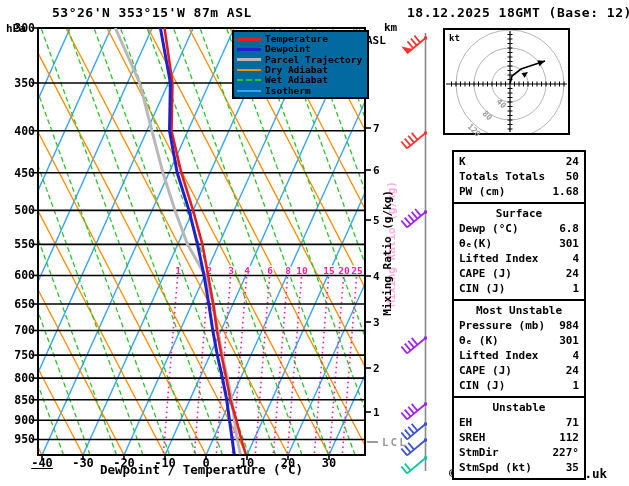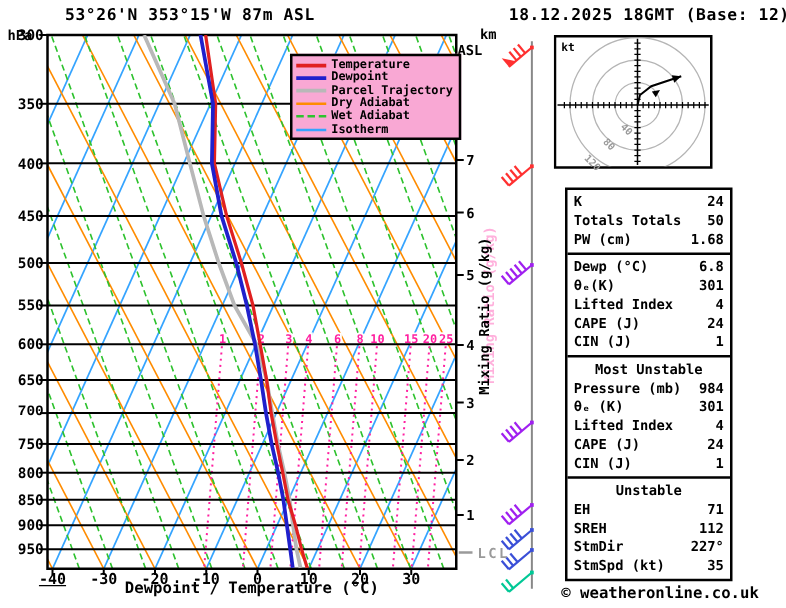--- a/index.html
+++ b/index.html
@@ -6,21 +6,21 @@
   #page{position:relative;width:629px;height:486px;background:#fff;overflow:hidden;
         font-family:"DejaVu Sans Mono","Liberation Mono",monospace;font-weight:bold;color:#000;}
   #plot-svg,#hodo-svg{position:absolute;}
   .lbl{position:absolute;white-space:nowrap;}
   .t13{font-size:13px;letter-spacing:0.5px;}
   .t11{font-size:11px;margin-top:19px;}
   .ptick{position:absolute;width:33px;text-align:right;font-size:11.5px;}
   .ttick{position:absolute;width:40px;text-align:center;font-size:12px;}
   .ktick{position:absolute;font-size:11px;}
   #x-axis-label{position:absolute;left:38px;top:462px;width:327px;text-align:center;font-size:12.5px;}
-  #legend{position:absolute;left:232px;top:43px;width:130px;border:2px solid #000;background:#f9a8d4;padding:2px 0 1px 3px;z-index:5;}
+  #legend{position:absolute;left:232px;top:30px;width:130px;border:2px solid #000;background:#0369a1;padding:2px 0 1px 3px;z-index:5;}
   .leg-row{display:flex;align-items:center;height:10.3px;}
   .leg-swatch{width:24px;margin-right:4px;flex:0 0 24px;}
   .leg-label{font-size:9.5px;line-height:10px;}
   #stats-table{position:absolute;left:452px;top:150px;width:130px;border:2px solid #000;background:#fff;z-index:5;}
   .dt-sec{border-top:2px solid #000;padding:2px 0 3px 0;}
   .dt-sec:first-child{border-top:none;}
   .dt-head{text-align:center;font-size:11px;line-height:15px;}
   .dt-row{display:flex;justify-content:space-between;padding:0 5px;font-size:11px;line-height:15px;}
   #mixing-label-black{position:absolute;left:381px;top:190px;writing-mode:vertical-rl;transform:rotate(180deg);font-size:11px;z-index:3;}
   #mixing-label-pink{position:absolute;left:385px;top:181px;writing-mode:vertical-rl;transform:rotate(180deg);font-size:11px;color:#ffb0dc;z-index:2;}
@@ -331,21 +331,21 @@
 
   <div id="pressure-ticks">
       <div class="ptick" style="left: 2px; top: 21px;">300</div>
       <div class="ptick" style="left: 2px; top: 76.0303px;">350</div>
       <div class="ptick" style="left: 2px; top: 123.7px;">400</div>
       <div class="ptick" style="left: 2px; top: 165.747px;">450</div>
       <div class="ptick" style="left: 2px; top: 203.36px;">500</div>
       <div class="ptick" style="left: 2px; top: 237.384px;">550</div>
       <div class="ptick" style="left: 2px; top: 268.447px;">600</div>
       <div class="ptick" style="left: 2px; top: 297.021px;">650</div>
-      <div class="ptick" style="left: 2px; top: 323.477px; font-family: Liberation Mono, monospace;">700</div>
+      <div class="ptick" style="left: 2px; top: 323.477px;">700</div>
       <div class="ptick" style="left: 2px; top: 348.107px;">750</div>
       <div class="ptick" style="left: 2px; top: 371.146px;">800</div>
       <div class="ptick" style="left: 2px; top: 392.789px;">850</div>
       <div class="ptick" style="left: 2px; top: 413.194px;">900</div>
       <div class="ptick" style="left: 2px; top: 432.495px;">950</div>
     </div>
   <div id="temp-ticks">
       <div class="ttick" style="left: 22px; top: 456px; text-decoration: underline;">-40</div>
       <div class="ttick" style="left: 63px; top: 456px;">-30</div>
       <div class="ttick" style="left: 104px; top: 456px;">-20</div>
@@ -380,20 +380,21 @@
         <div class="dt-row">
           <div class="dt-label">Totals Totals</div>
           <div class="dt-value">50</div>
         </div>
         <div class="dt-row">
           <div class="dt-label">PW (cm)</div>
           <div class="dt-value">1.68</div>
         </div>
       </div>
       <div class="dt-sec">
+        <div class="dt-head">Surface</div>
         <div class="dt-row">
           <div class="dt-label">Dewp (°C)</div>
           <div class="dt-value">6.8</div>
         </div>
         <div class="dt-row">
           <div class="dt-label">θₑ(K)</div>
           <div class="dt-value">301</div>
         </div>
         <div class="dt-row">
           <div class="dt-label">Lifted Index</div>

